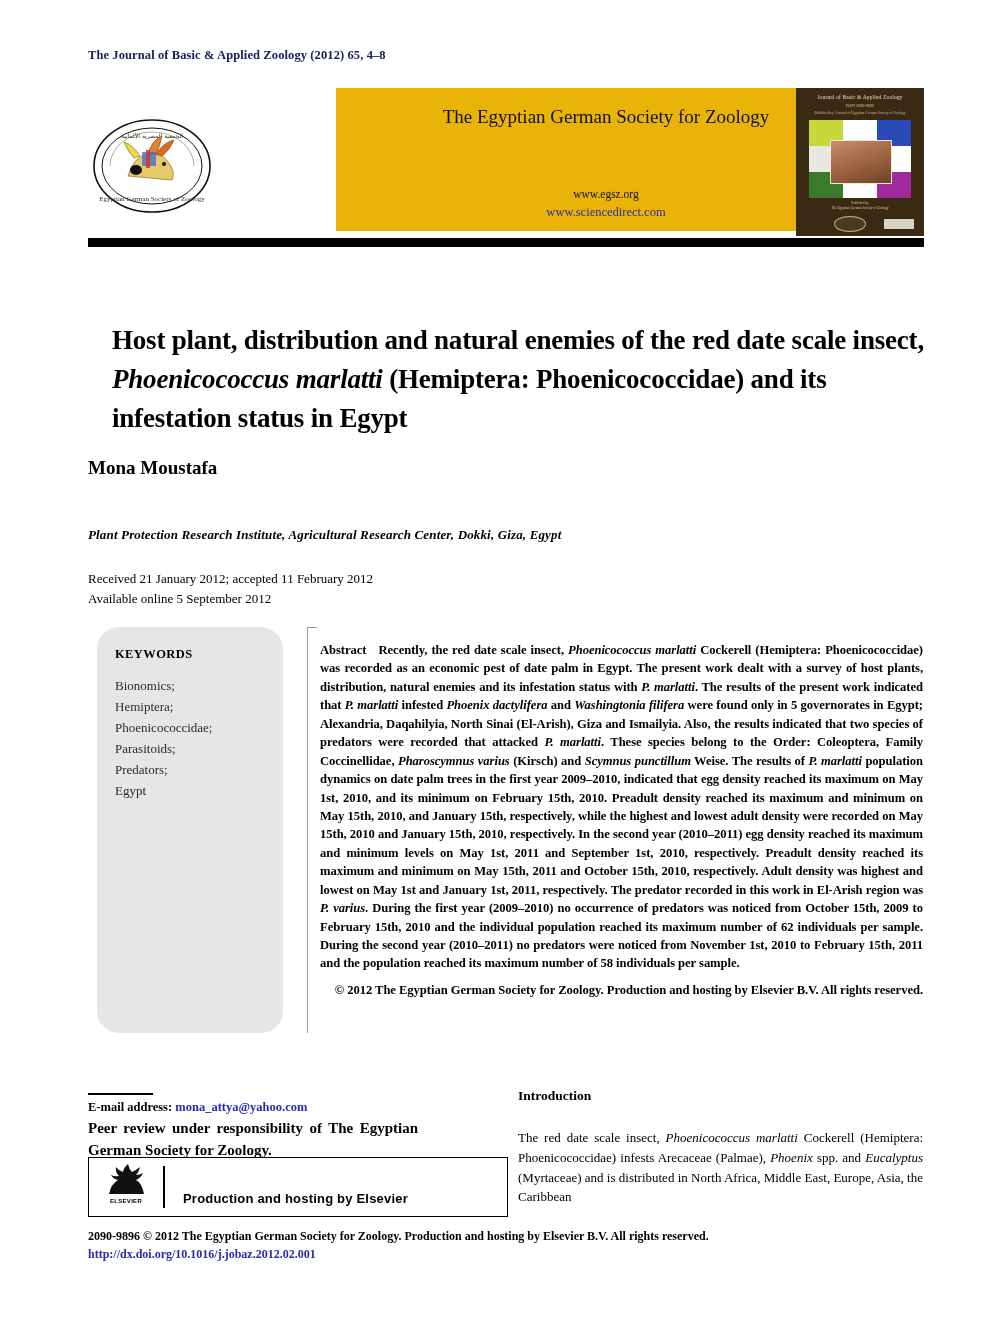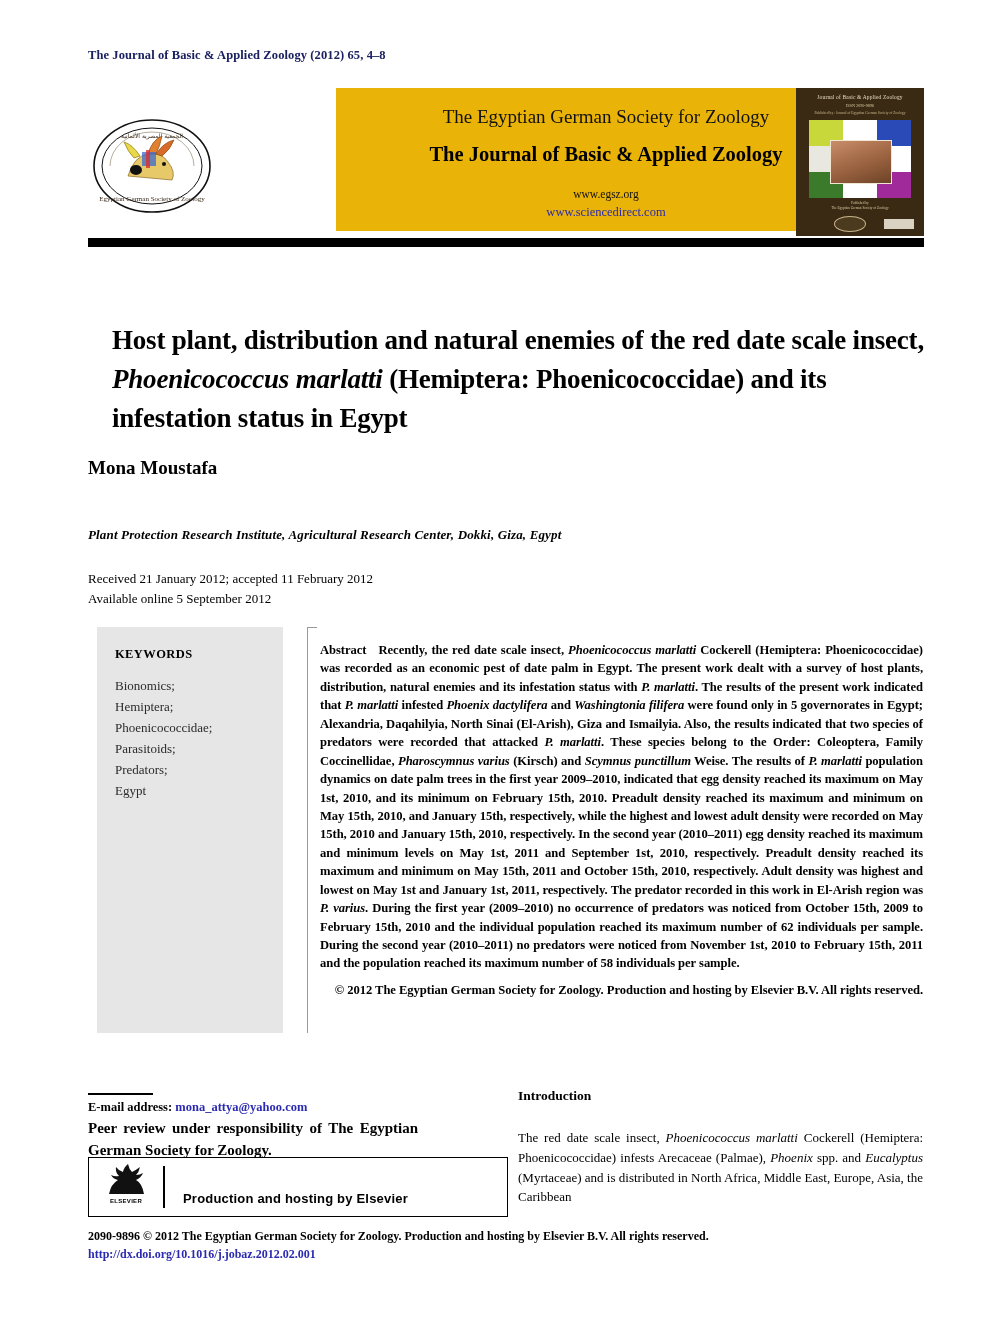--- a/index.html
+++ b/index.html
@@ -214,20 +214,21 @@
   }
 
   
   .kw-box {
     position: absolute;
     left: 97px;
     top: 627px;
     width: 186px;
     height: 406px;
     background: #e6e6e6;
+    border-radius: 22px;
   }
   .kw-title {
     position: absolute;
     left: 18px;
     top: 20px;
     font-size: 12.5px;
     font-weight: bold;
     letter-spacing: 0.4px;
   }
   .kw-list {
@@ -421,21 +422,20 @@
           <rect x="52" y="48" width="14" height="14" fill="#3a6ad0" opacity="0.75"></rect>
           <rect x="56" y="46" width="4" height="18" fill="#d83030" opacity="0.8"></rect>
           <ellipse cx="46" cy="66" rx="6" ry="5" fill="#111111"></ellipse>
           <circle cx="74" cy="60" r="2" fill="#111111"></circle>
         </g>
       </svg>
     </div>
 
     <div class="banner">
       <div class="banner-line1">The Egyptian German Society for Zoology</div>
-      <div class="banner-line2">The Journal of Basic &amp; Applied Zoology</div>
       <div class="banner-url1">www.egsz.org</div>
       <div class="banner-url2">www.sciencedirect.com</div>
     </div>
 
     <div class="cover-thumb">
       <div class="cover-title">Journal of Basic &amp; Applied Zoology</div>
       <div class="cover-issn">ISSN 2090-9896</div>
       <div class="cover-sub">Published by : Journal of Egyptian German Society of Zoology</div>
       <div class="cover-grid">
         <div style="background:#c8d83a"></div>

